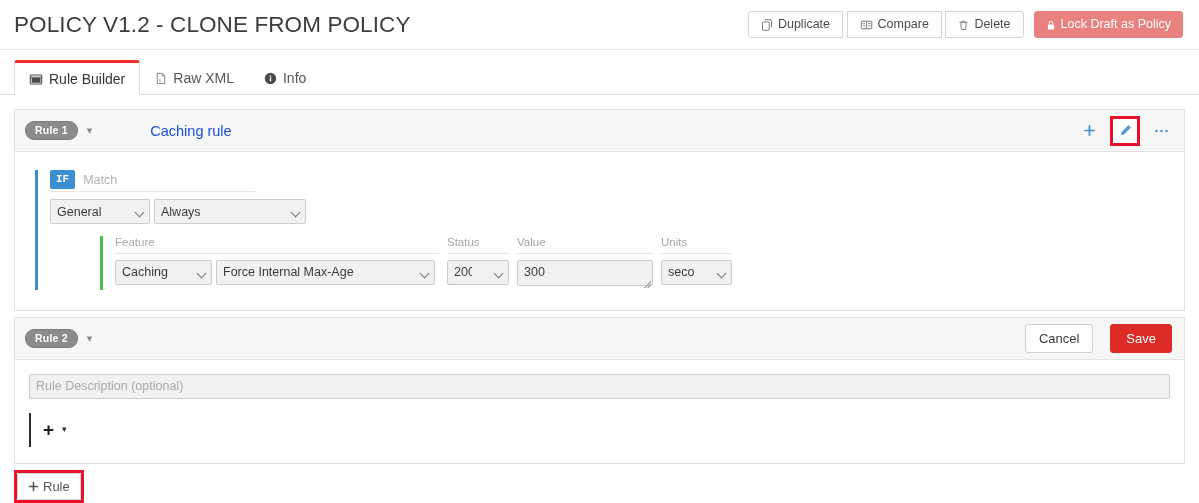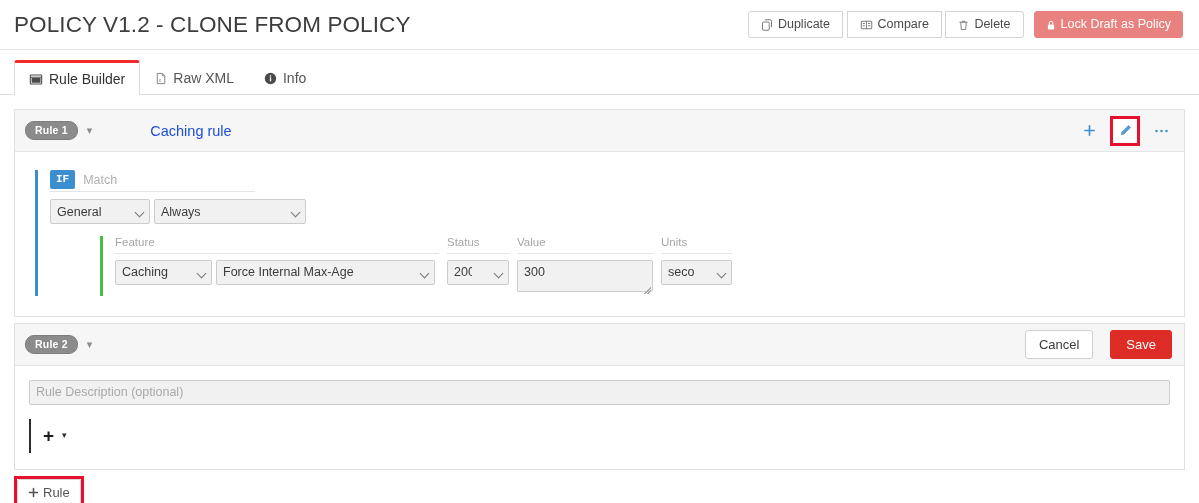--- a/index.html
+++ b/index.html
@@ -221,21 +221,21 @@
     border-left: 3px solid #45bf45;
     margin-top: 12px;
     margin-left: 50px;
     padding-left: 12px;
   }
   .fields-row { display: flex; align-items: flex-start; gap: 8px; }
   .fld { display: flex; flex-direction: column; }
   .fld .field-label { margin-bottom: 6px; }
   .textarea-val {
     resize: none;
-    height: 32px;
+    height: 26px;
     padding-top: 4px;
     background: #f1f1f1;
     overflow: hidden;
     line-height: 1.2;
   }
   .ta-wrap { position: relative; display: inline-block; }
   .ta-wrap::after {
     content: "";
     position: absolute;
     right: 2px; bottom: 2px;

